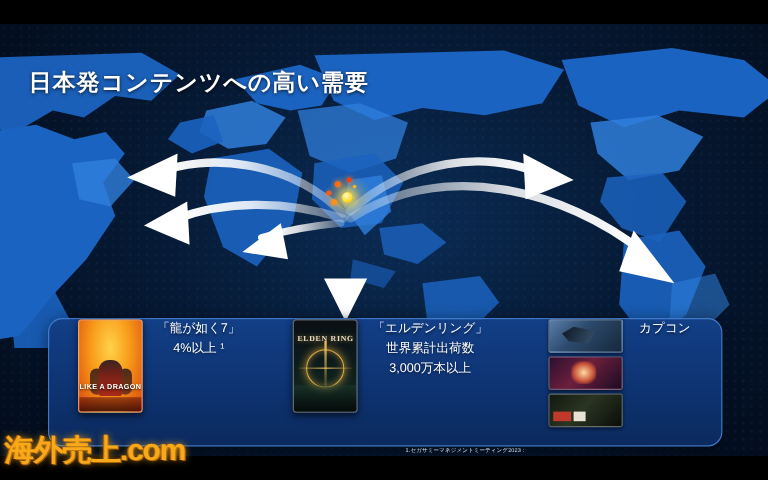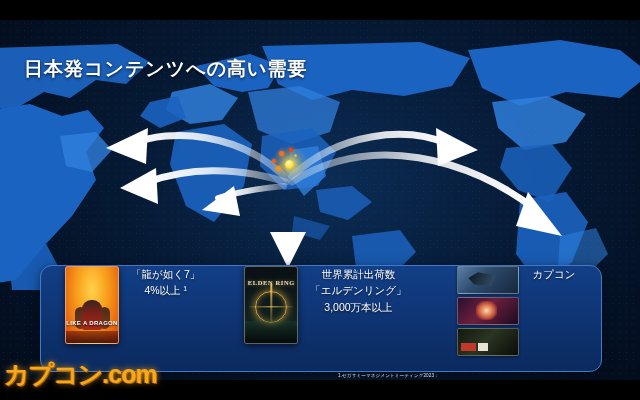--- a/index.html
+++ b/index.html
@@ -247,22 +247,22 @@
         </div>
       </div>
 
       <div class="cell" style="margin-left:44px;">
         <div class="cover c-eld">
           <div class="logo">ELDEN RING</div>
           <div class="ring"></div>
           <div class="hz"></div>
         </div>
         <div class="cap" style="margin-left:12px;">
+          <span class="l">「エルデンリング」</span>
           <span class="l">世界累計出荷数</span>
-          <span class="l">「エルデンリング」</span>
           <span class="l">3,000万本以上</span>
         </div>
       </div>
 
       <div class="cell" style="margin-left:30px;padding-left:20px;">
         <div class="thumbs">
           <div class="thumb t1"></div>
           <div class="thumb t2"></div>
           <div class="thumb t3"></div>
         </div>
@@ -275,15 +275,15 @@
     <div class="foot">
       <div>1.セガサミーマネジメントミーティング2023：</div>
 
     </div>
 
   </div>
 
   <div class="topbar"></div>
   <div class="botbar"></div>
 
-  <div class="wm">カプコン.com</div>
+  <div class="wm">海外売上.com</div>
 
 </div>
 
 </body></html>

